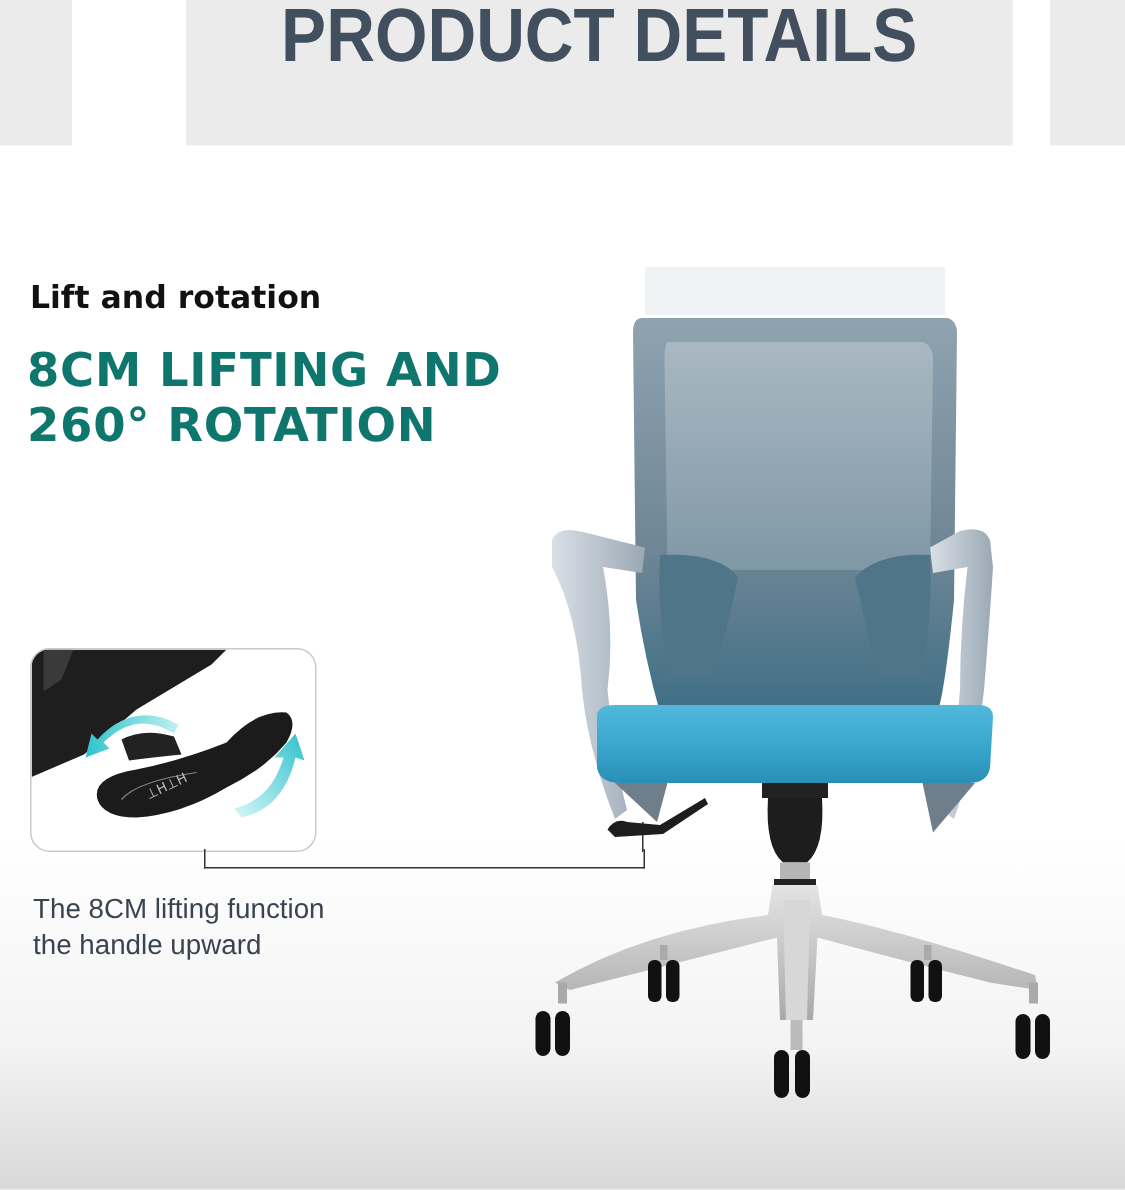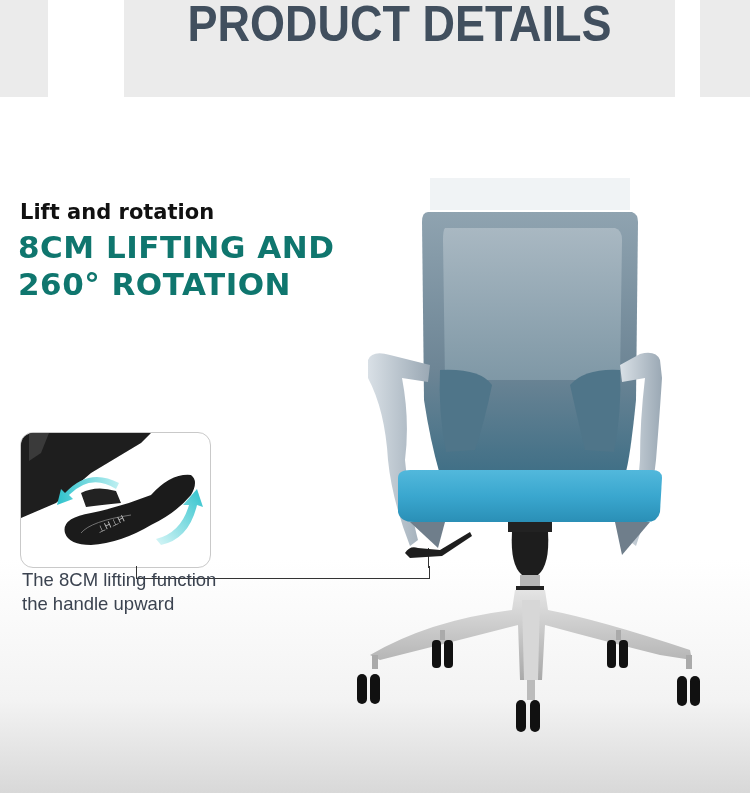--- a/index.html
+++ b/index.html
@@ -6,29 +6,29 @@
   body{width:750px;height:793px;position:relative;overflow:hidden;
     background:linear-gradient(180deg,#ffffff 0px,#ffffff 560px,#f3f3f3 700px,#d8d8d8 793px);
     font-family:"Liberation Sans",sans-serif;}
   .hdr-block{position:absolute;top:0;height:97px;background:#ebebeb;}
   #hdr-left{left:0;width:48px;}
   #hdr-center{left:124px;width:551px;display:flex;align-items:flex-start;justify-content:center;}
   #hdr-right{left:700px;width:50px;}
   .hdr-title{font-family:"Liberation Sans",sans-serif;font-weight:bold;font-size:45px;color:#414f5e;
     letter-spacing:0px;transform:scaleY(1.12);margin-top:-2px;}
   .subtitle{position:absolute;left:20px;top:186px;font-size:21px;font-weight:bold;color:#111;
-    font-family:"DejaVu Sans",sans-serif;margin-top:14px;}
+    font-family:"DejaVu Sans",sans-serif;}
   .headline{position:absolute;left:18px;top:229px;font-family:"DejaVu Sans",sans-serif;
     font-weight:bold;font-size:31px;line-height:37px;color:#0f766e;letter-spacing:0.5px;}
   .headline div{white-space:nowrap;}
   .inset{position:absolute;left:20px;top:432px;width:189px;height:134px;border:1px solid #c9c9c9;
     border-radius:13px;overflow:hidden;background:#fff;}
   .connector{position:absolute;border:1px solid #333;border-top:none;left:136px;top:566px;width:292px;height:12px;}
   .connector-up{position:absolute;left:428px;top:548px;width:1px;height:20px;background:#333;}
-  .desc{position:absolute;left:22px;top:568px;font-size:18.5px;line-height:24px;color:#3b4350;
+  .desc{position:absolute;left:22px;top:594px;font-size:18.5px;line-height:24px;color:#3b4350;
     font-family:"Liberation Sans",sans-serif;}
   .chair{position:absolute;left:340px;top:170px;width:400px;height:580px;}
 </style>
 </head>
 <body>
 
 <div id="hdr-left" class="hdr-block"></div>
 <div id="hdr-center" class="hdr-block">
   <div class="hdr-title">PRODUCT DETAILS</div>
 </div>

